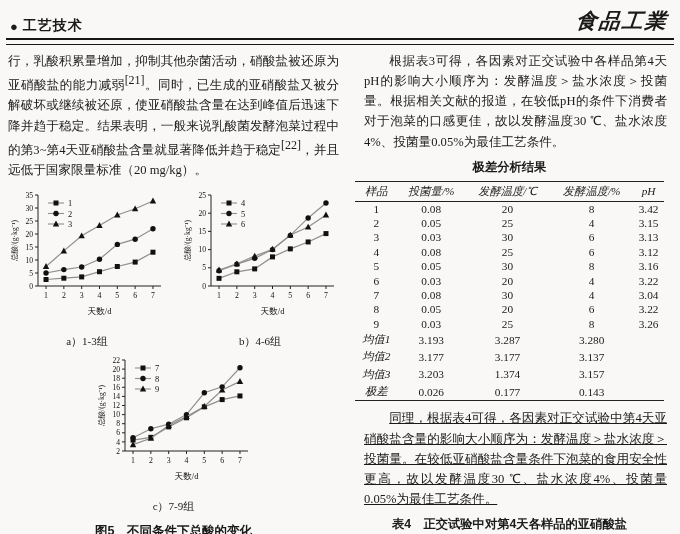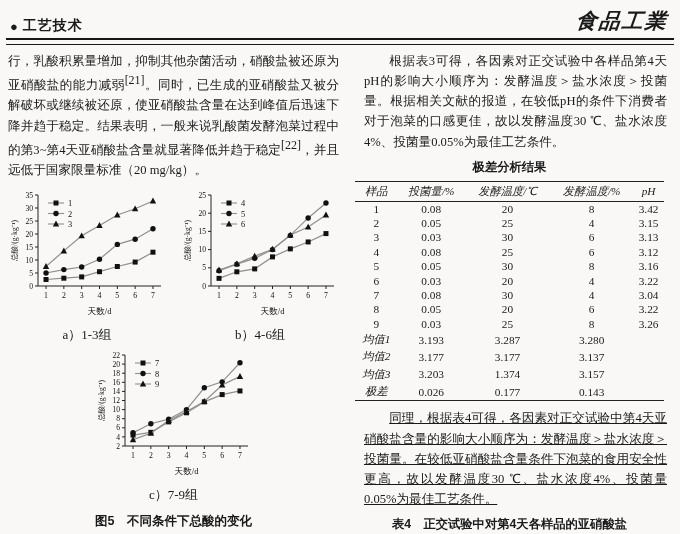--- a/index.html
+++ b/index.html
@@ -20,21 +20,21 @@
   .cols{display:flex;gap:13px;padding:6px 8px 0 8px;}
   .col-l{width:331px;flex:none;}
   .col-r{width:315px;flex:none;}
   .para{font-size:12.6px;line-height:1.6;text-align:justify;margin:0;}
   .para.indent{text-indent:2em;margin-left:12px;}
   sup{font-size:12px;}
   
   .figure{margin-top:8px;}
   .chart-row{display:flex;justify-content:space-between;}
   .chart-box{display:flex;flex-direction:column;align-items:center;}
-  .chart-cap{font-size:13px;margin-top:4px;}
+  .chart-cap{font-size:11px;margin-top:12px;}
   .chart-c-wrap{display:flex;justify-content:center;margin-top:4px;}
   .fig-cap{font-weight:bold;font-size:12.5px;text-align:center;margin-top:9px;
            font-family:"Liberation Sans",sans-serif;}
   
   .tbl-title{font-weight:bold;font-size:12.3px;text-align:center;line-height:1.45;
              margin:7px 0 4px 0;font-family:"Liberation Sans",sans-serif;}
   table.rtab{width:98%;margin:0 auto;border-collapse:collapse;font-size:11.3px;}
   table.rtab thead tr{border-top:1.6px solid #222;border-bottom:1px solid #222;}
   table.rtab th{font-style:italic;font-weight:normal;padding:2px 1px;text-align:center;}
   table.rtab td{padding:1.2px 1px;text-align:center;}

